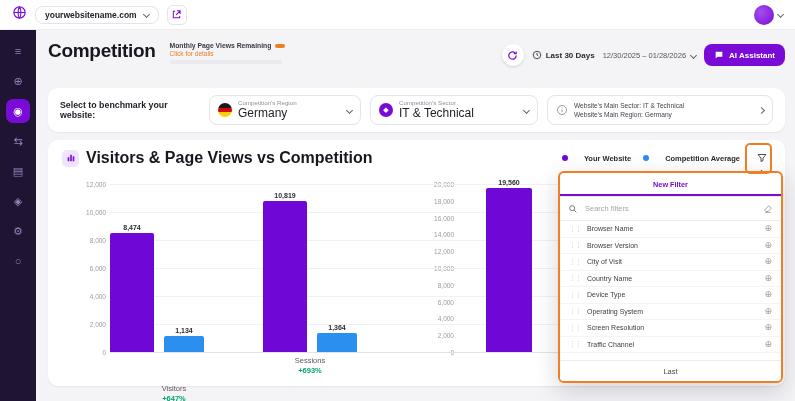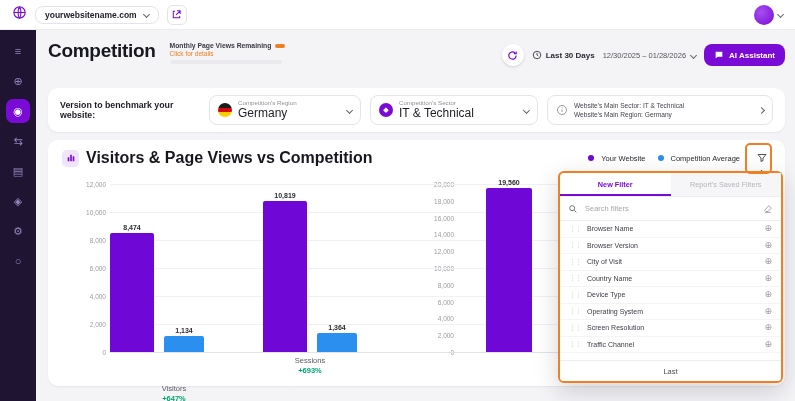--- a/index.html
+++ b/index.html
@@ -57,21 +57,21 @@
   .info-line{font-size:6.6px;color:#44444e;line-height:1.4;white-space:nowrap}
   .flag{width:14px;height:14px;border-radius:50%;background:linear-gradient(#1b1b1b 0 33%,#d00c0c 33% 66%,#ffce00 66% 100%);flex:none}
   .sector-ic{width:14px;height:14px;border-radius:50%;background:var(--primary);color:#fff;font-size:7px;display:flex;align-items:center;justify-content:center;flex:none}
 
   
   .chart-card{margin-top:8px;height:246px;position:relative}
   .chart-head{display:flex;align-items:center;gap:7px;padding:9px 14px 0}
   .chart-icon{width:17px;height:17px;border-radius:5px;background:#efe4fb;display:flex;align-items:center;justify-content:center;flex:none}
   .chart-head h2{margin:0;font-size:16px;font-weight:800;color:#17171f}
   .legend{margin-left:auto;display:flex;gap:12px;align-items:center}
-  .legend-item{display:flex;align-items:center;gap:7px;font-size:7.5px;font-weight:normal;color:#2b2b33}
+  .legend-item{display:flex;align-items:center;gap:16px;font-size:7.5px;font-weight:bold;color:#2b2b33}
   .legend-dot{width:6px;height:6px;border-radius:50%;display:inline-block}
   .filter-stack{position:relative;width:18px;height:18px;margin-left:6px;flex:none}
   .filter-btn{width:18px;height:18px;display:flex;align-items:center;justify-content:center;border-radius:4px;background:#fff}
   .filter-stack .chev{position:absolute;left:6px;top:22px;border-color:#55555e}
 
   .axis{position:absolute;top:44px;height:168px;font-size:6.5px;color:#9a9aa3}
   .axis .tick{position:absolute;right:0;transform:translateY(-50%);white-space:nowrap}
   .left-axis{left:10px;width:48px}
   .right-axis{left:366px;width:40px}
   .plot{position:absolute;left:62px;right:12px;top:44px;height:168px}
@@ -178,21 +178,21 @@
           <button class="ai-btn">
             <svg width="10" height="10" viewBox="0 0 24 24">
               <path d="M4 4h16v12H9l-5 4V4z" fill="#fff"></path>
             </svg>
             <span>AI Assistant</span>
           </button>
         </div>
       </div>
 
       <section class="card bench-card">
-        <span class="bench-label">Version to benchmark your website:</span>
+        <span class="bench-label">Select to benchmark your website:</span>
         <button class="select sel-region">
           <span class="flag"></span>
           <span class="sel-col">
             <span class="sel-cap">Competition's Region</span>
             <span class="sel-val">Germany</span>
           </span>
           <span class="chev down"></span>
         </button>
         <button class="select sel-sector">
           <span class="sector-ic">◆</span>
@@ -312,21 +312,20 @@
             </div>
           </div>
       </section>
 
     </main>
   </div>
 
   <aside class="filter-panel">
     <div class="tabs">
       <div class="tab active">New Filter</div>
-      <div class="tab inactive">Report's Saved Filters</div>
     </div>
     <div class="search-row">
       <svg width="10" height="10" viewBox="0 0 24 24" fill="none" stroke="#6a6a74" stroke-width="2.2">
         <circle cx="10" cy="10" r="6"></circle>
           <path d="M15 15l5 5"></path>
       </svg>
       <input placeholder="Search filters" style="">
       <svg width="10" height="10" viewBox="0 0 24 24" fill="none" stroke="#8a8a94" stroke-width="1.8">
         <path d="M14 4l6 6-8 8H7l-3-3L14 4z"></path>
           <path d="M5 20h14"></path>

